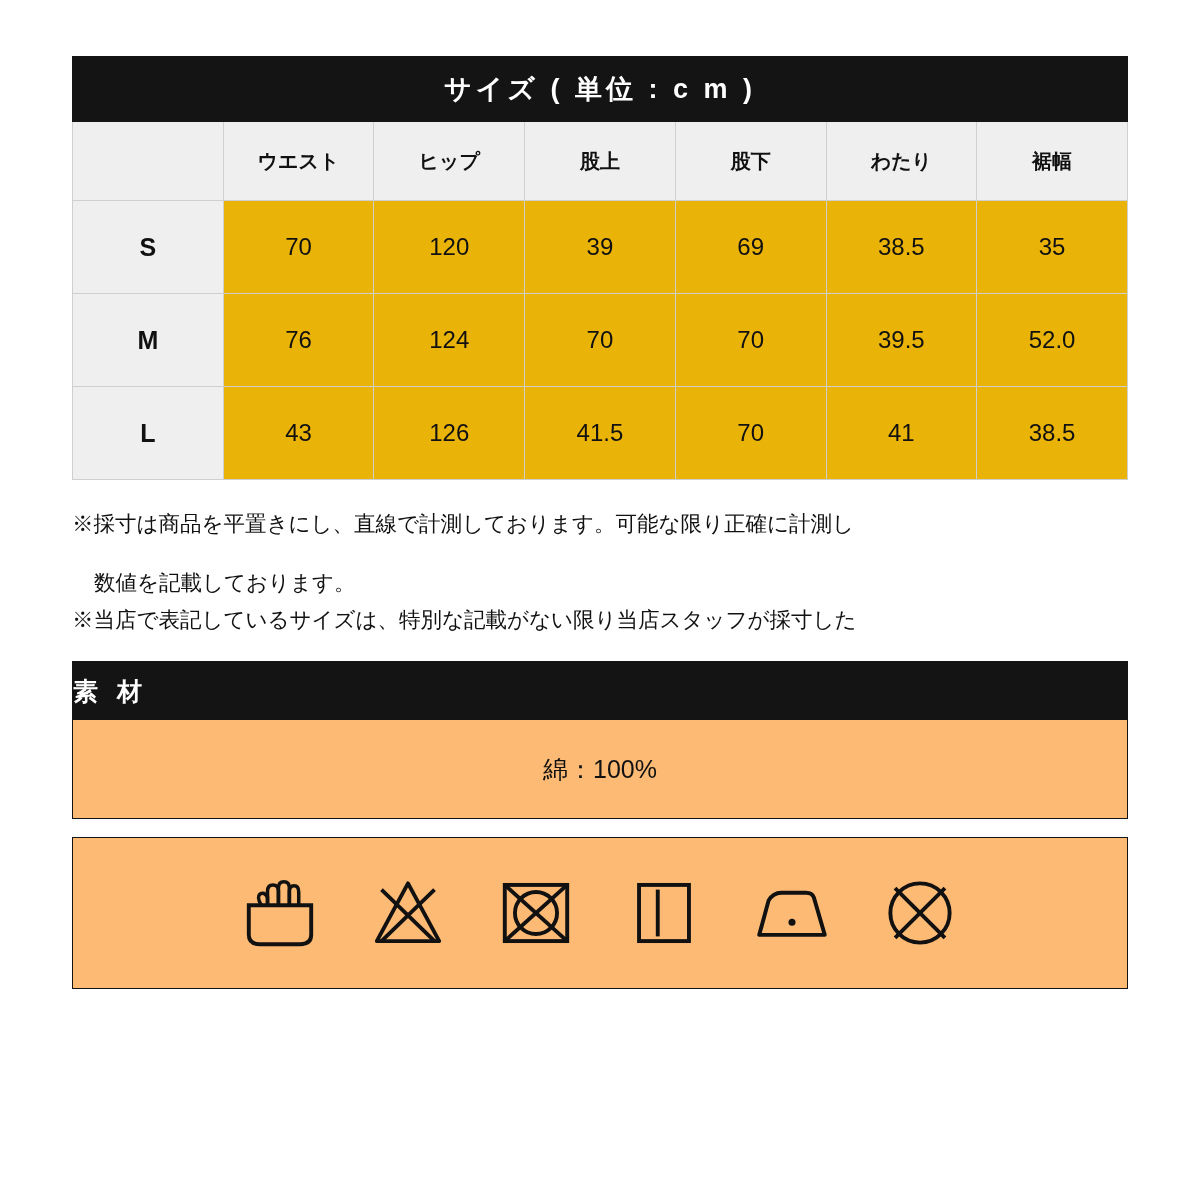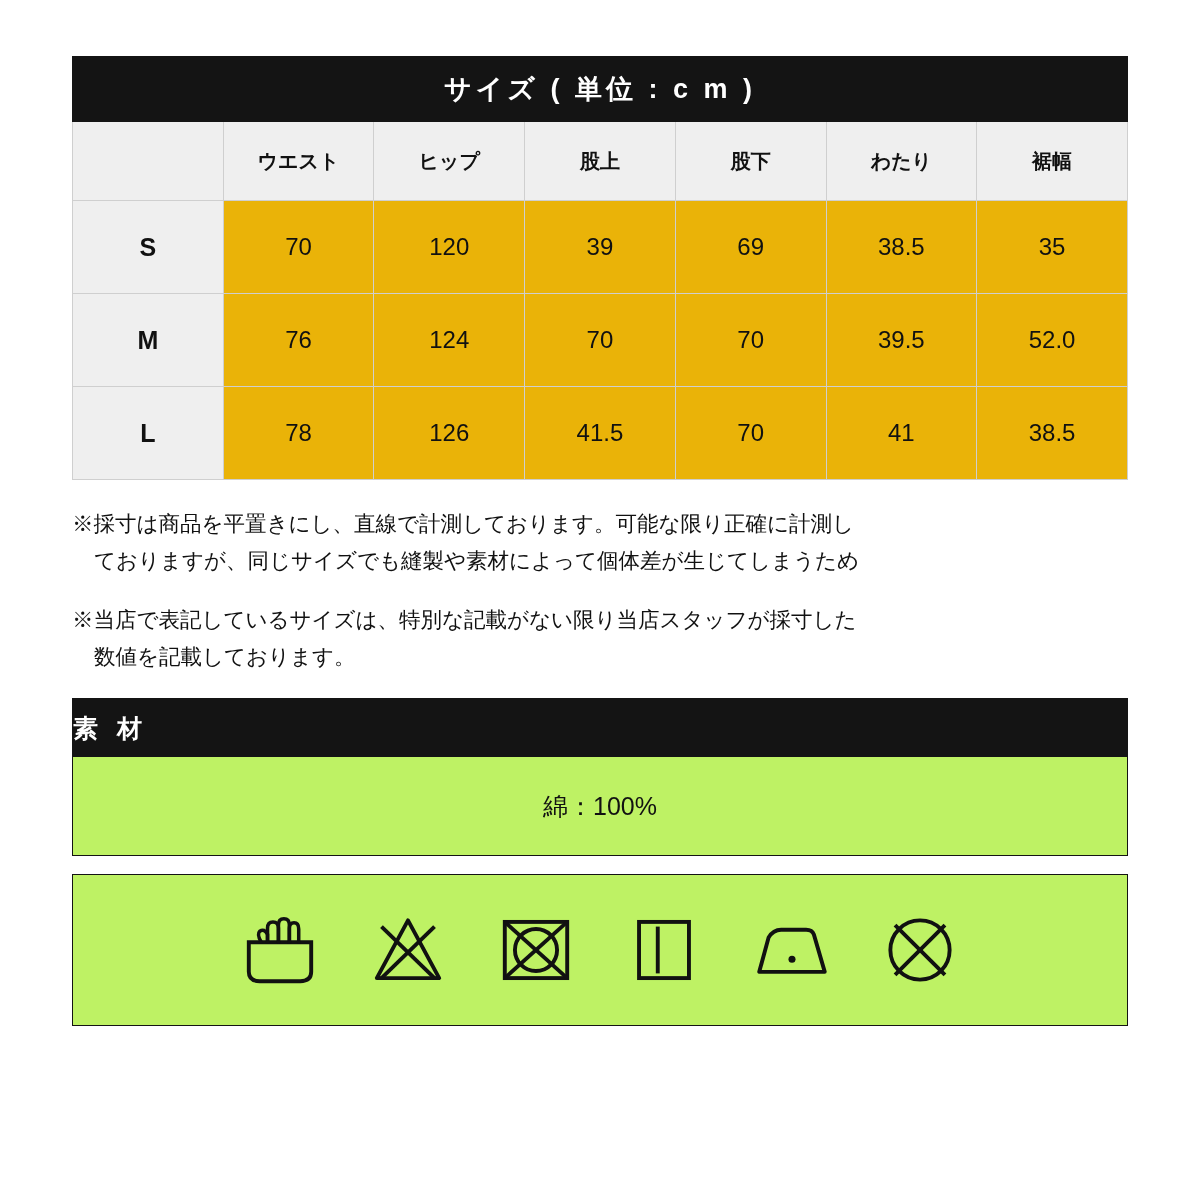--- a/index.html
+++ b/index.html
@@ -99,21 +99,21 @@
     background: #141414;
     color: #fff;
     font-size: 25px;
     font-weight: bold;
     letter-spacing: 6px;
     text-align: left;
     height: 58px;
     line-height: 58px;
   }
   .panel-body {
-    background: #bef264;
+    background: #fdba74;
     text-align: center;
   }
   .material-body {
     height: 98px;
     line-height: 98px;
     font-size: 25px;
     color: #111;
   }
   .wash-body {
     height: 150px;
@@ -162,38 +162,37 @@
         <td class="row-head">M</td>
         <td class="val">76</td>
         <td class="val">124</td>
         <td class="val">70</td>
         <td class="val">70</td>
         <td class="val">39.5</td>
         <td class="val">52.0</td>
       </tr>
       <tr>
         <td class="row-head">L</td>
-        <td class="val">78</td>
+        <td class="val">43</td>
         <td class="val">126</td>
         <td class="val">41.5</td>
         <td class="val">70</td>
         <td class="val">41</td>
         <td class="val">38.5</td>
       </tr>
     </tbody>
   </table>
 
   <div class="notes">
     <div class="note-block">
       <div class="note-line">※採寸は商品を平置きにし、直線で計測しております。可能な限り正確に計測し</div>
-      <div class="note-line indent">ておりますが、同じサイズでも縫製や素材によって個体差が生じてしまうため</div>
     </div>
     <div class="note-block">
+      <div class="note-line indent">数値を記載しております。</div>
       <div class="note-line">※当店で表記しているサイズは、特別な記載がない限り当店スタッフが採寸した</div>
-      <div class="note-line indent">数値を記載しております。</div>
     </div>
   </div>
 
   <div class="panel">
     <div class="panel-head">素 材</div>
     <div class="panel-body material-body">綿：100%</div>
   </div>
 
   <div class="panel">
     <div class="panel-body wash-body">

